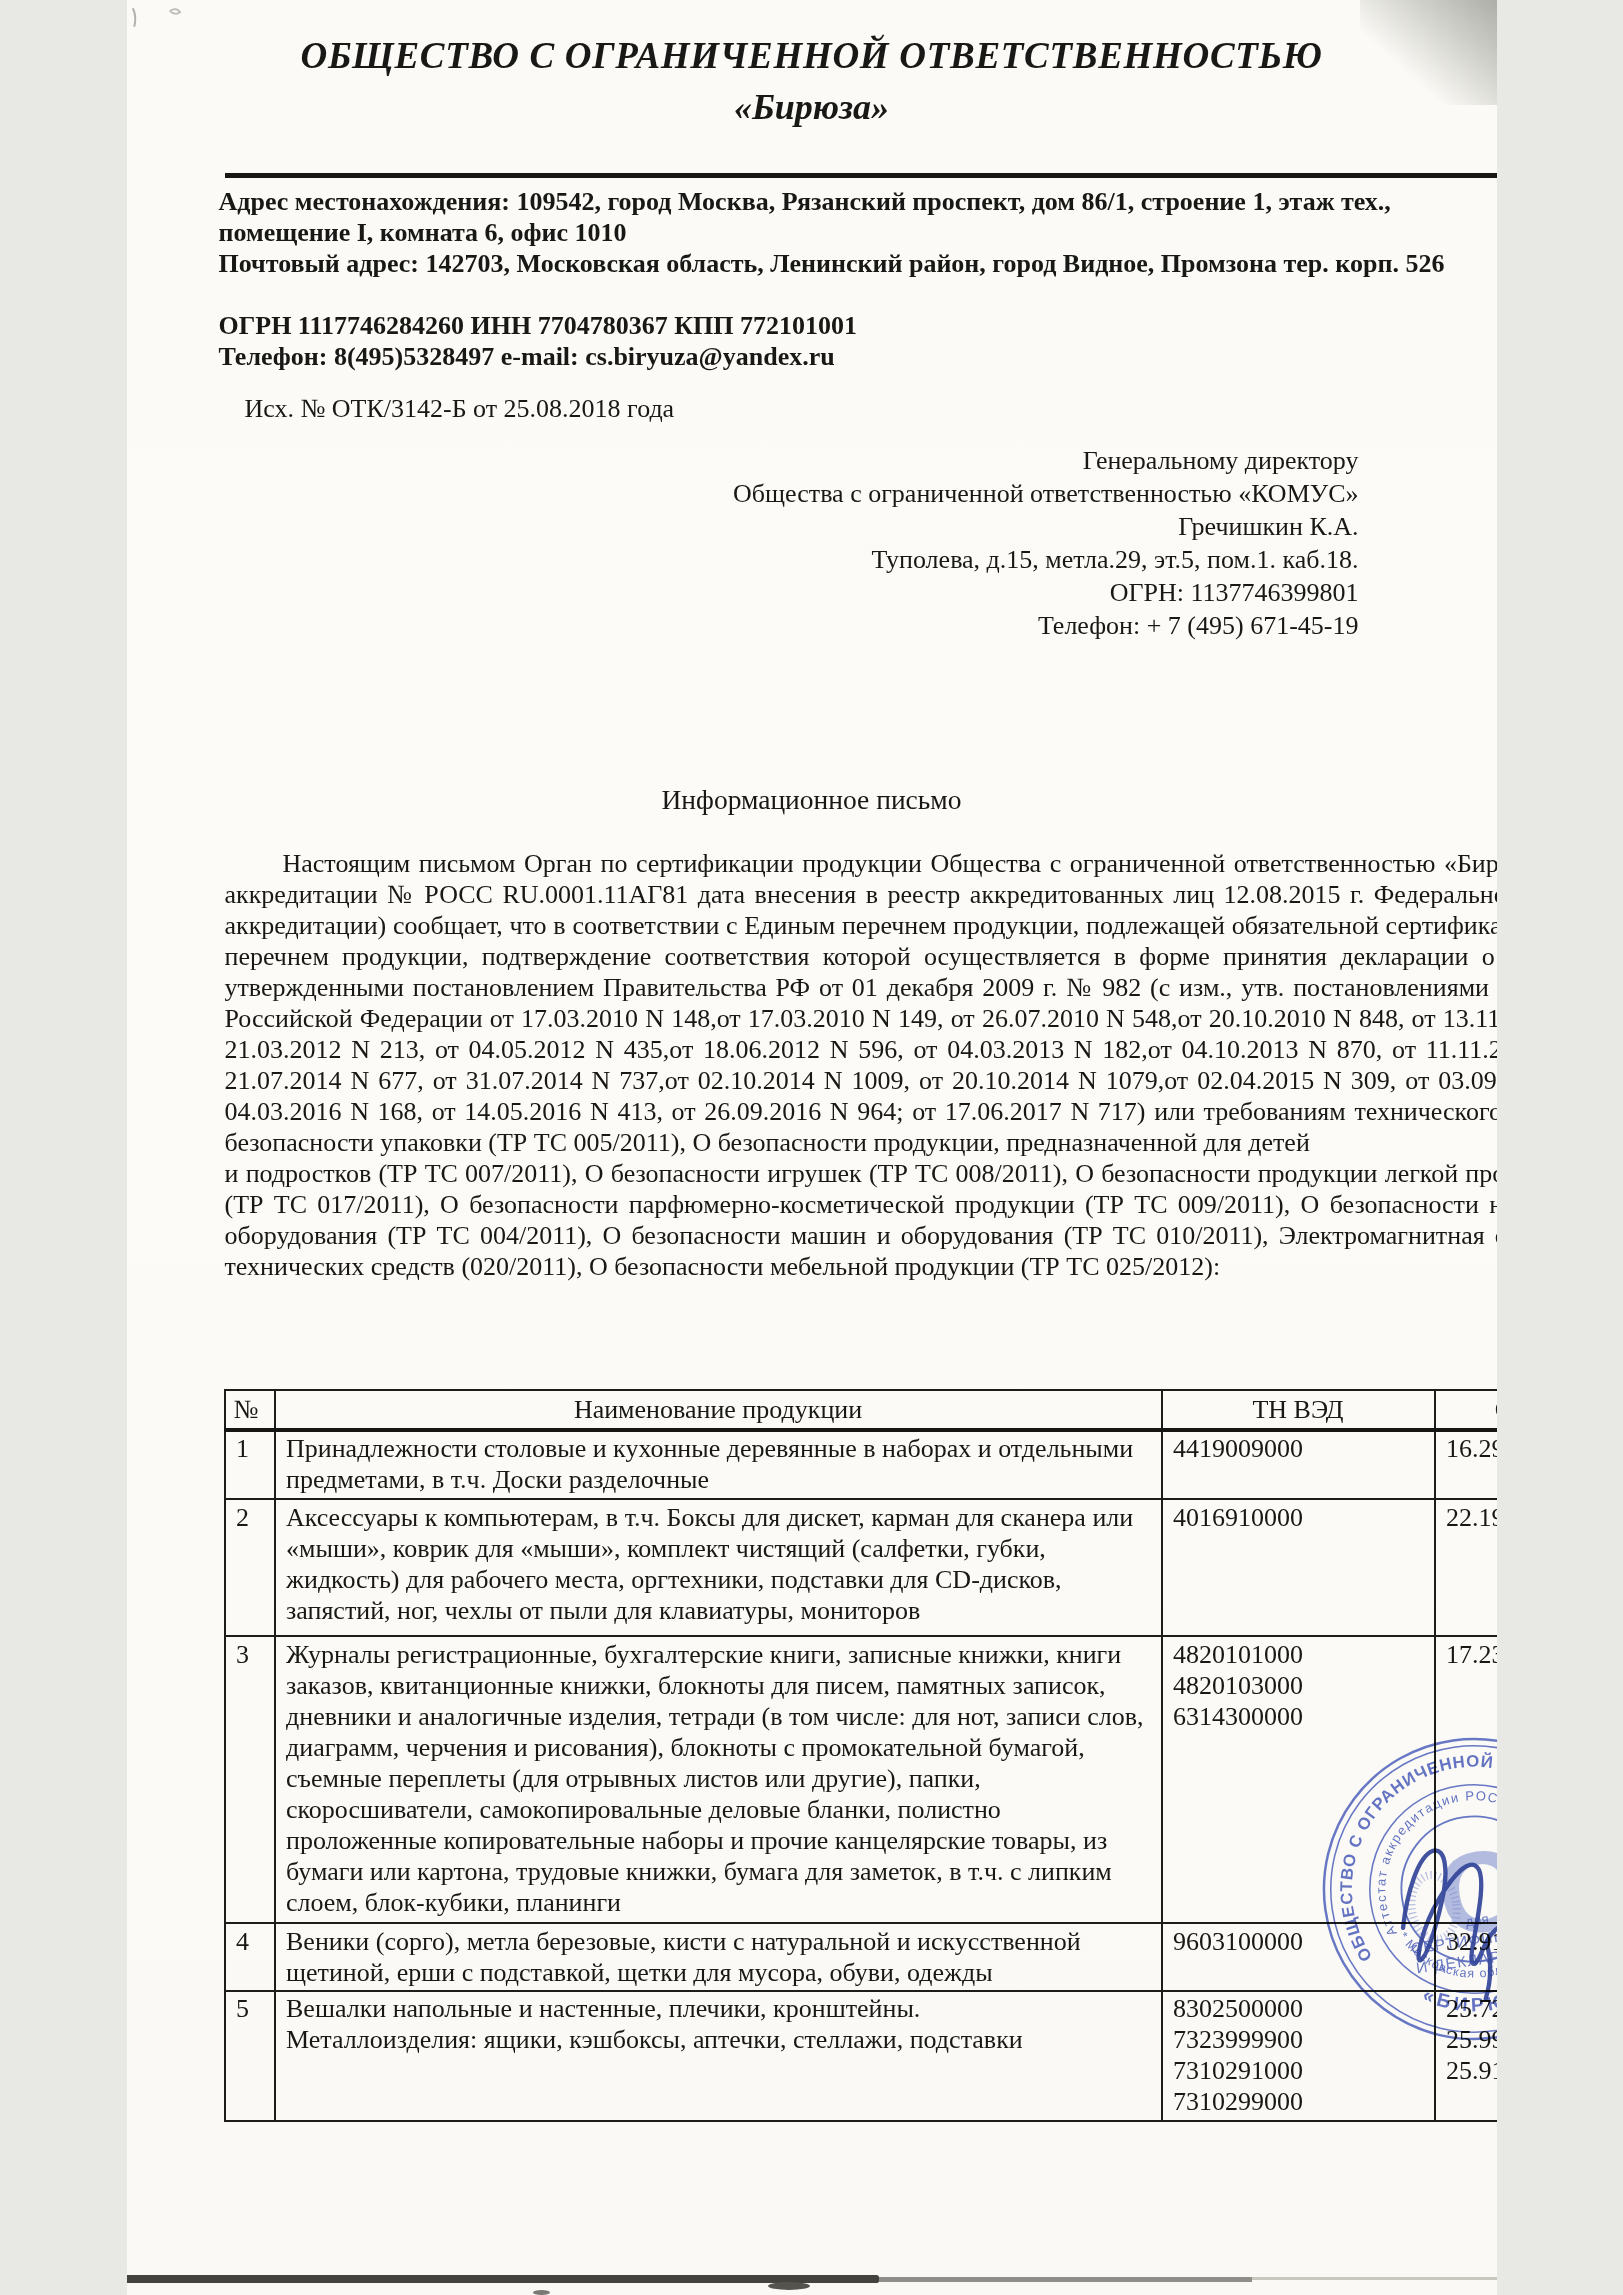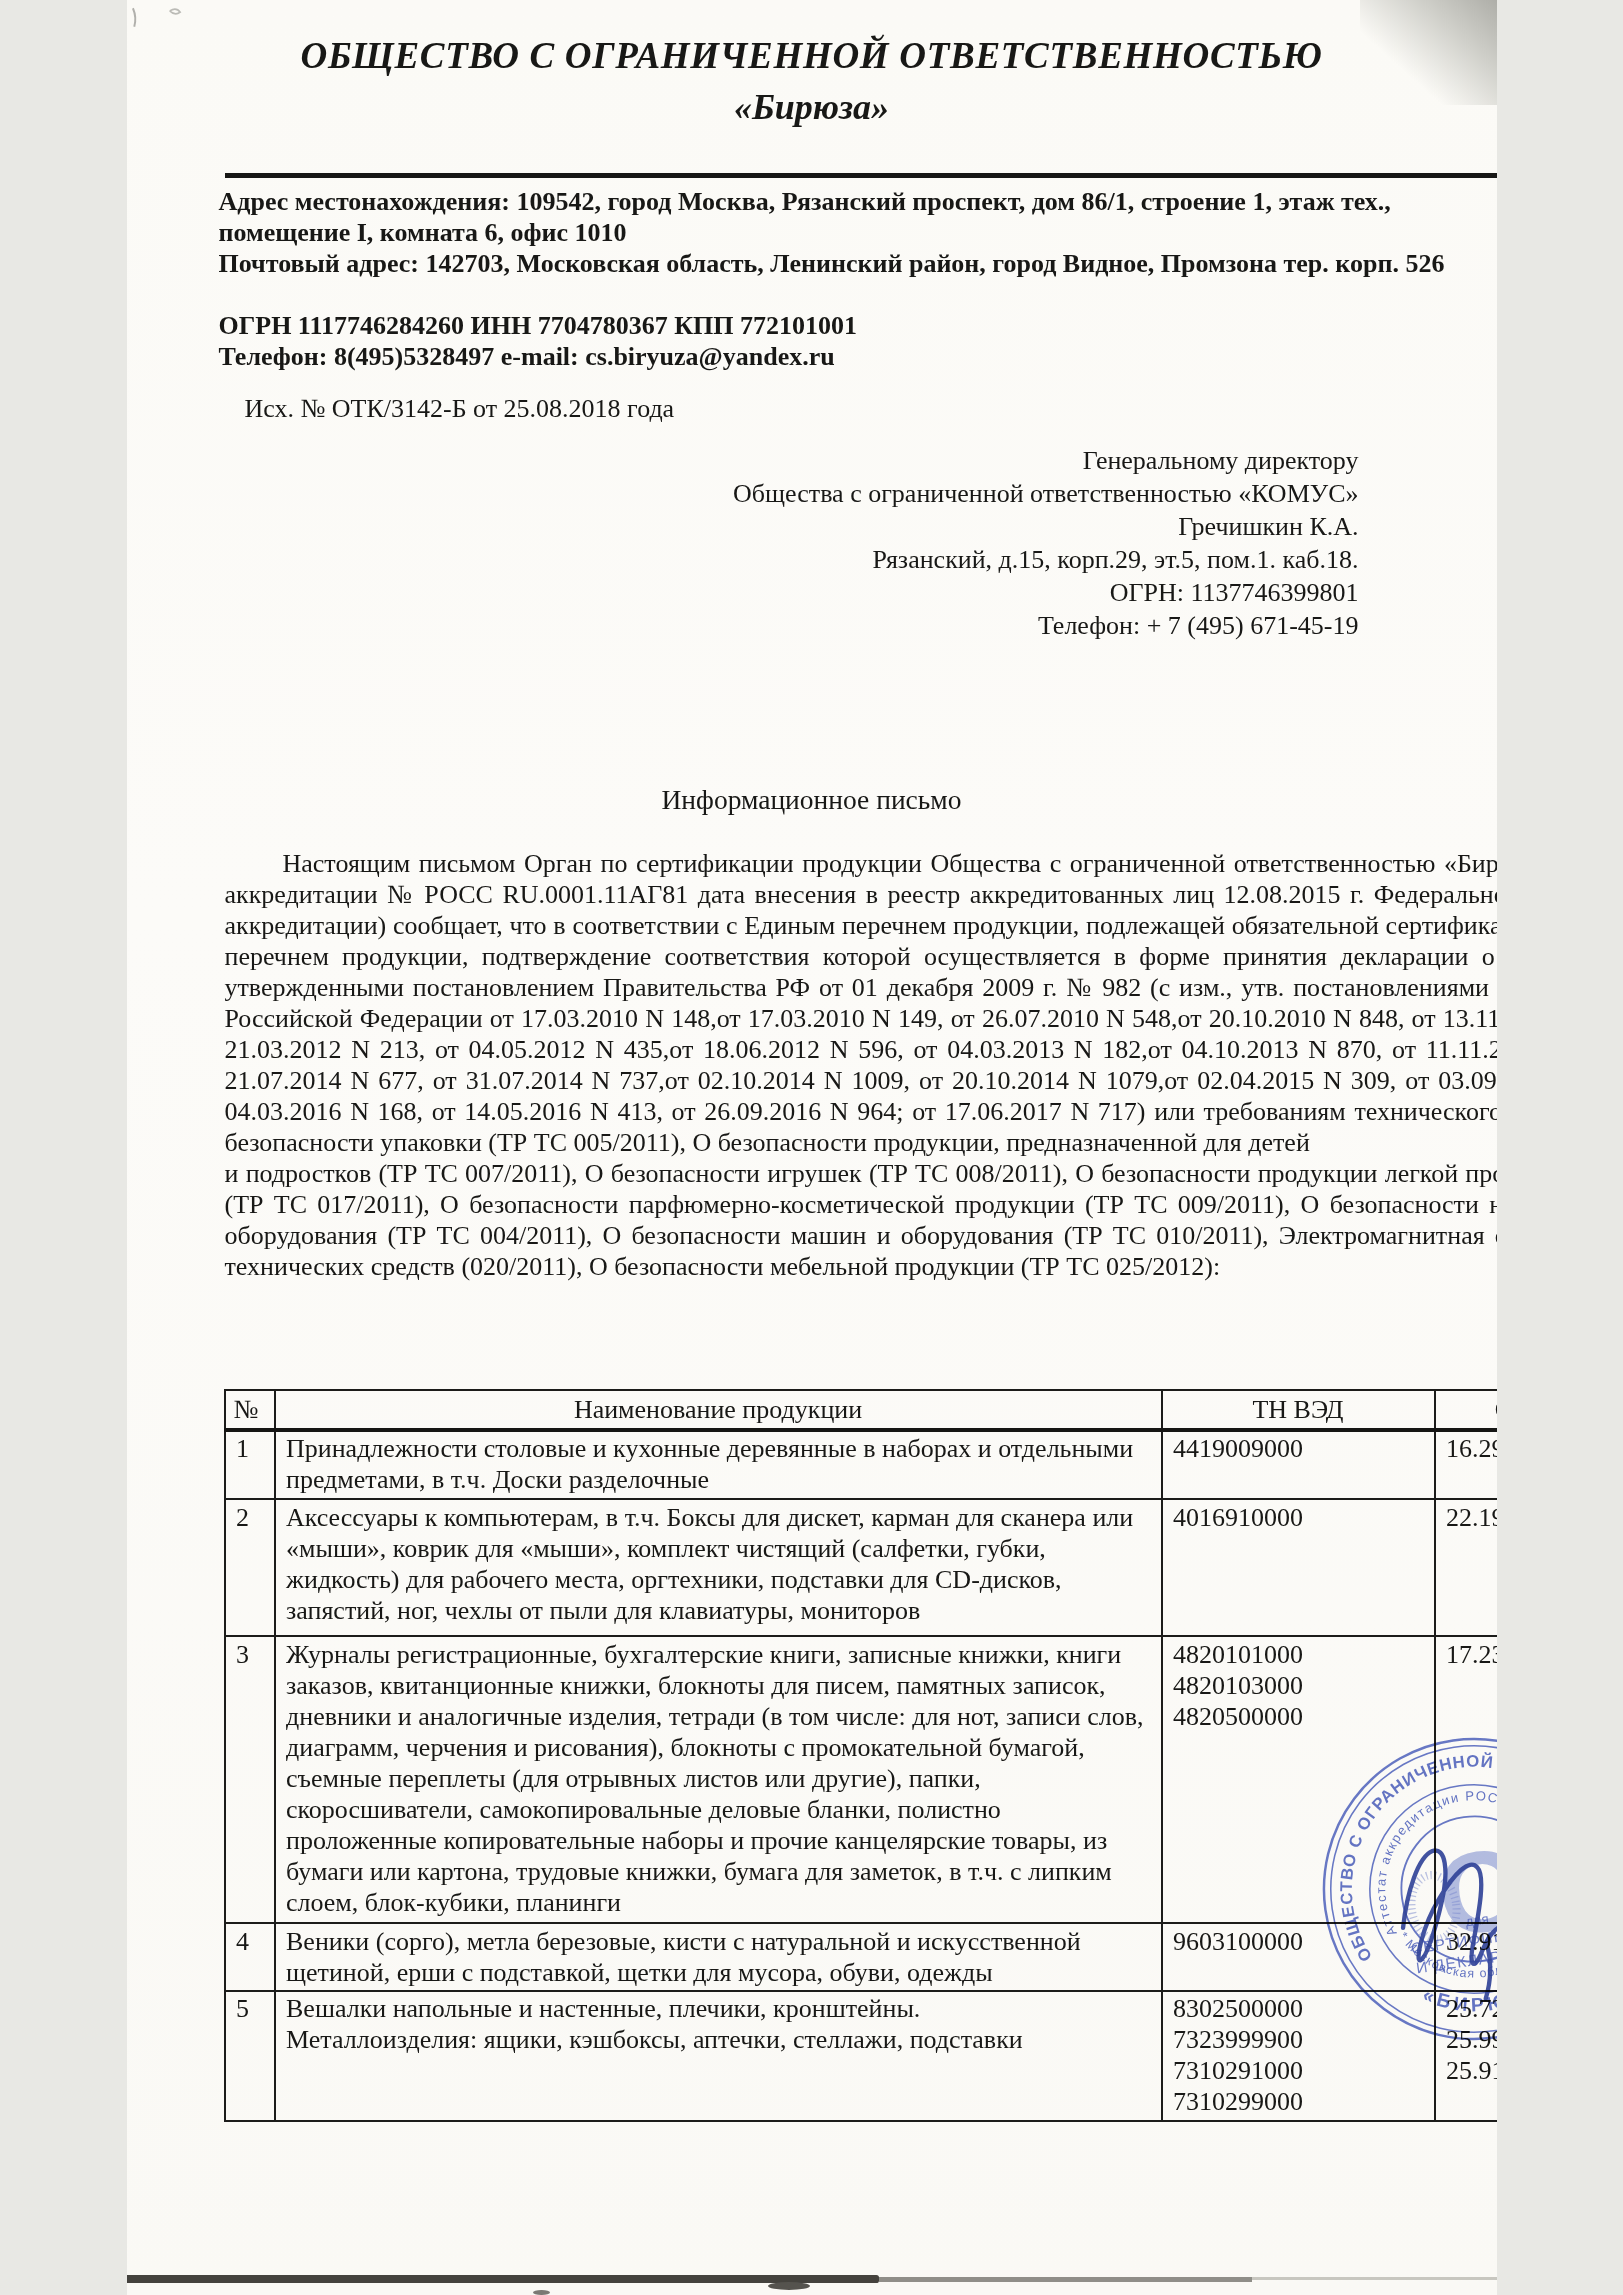--- a/index.html
+++ b/index.html
@@ -85,21 +85,21 @@
     <div>ОГРН 1117746284260 ИНН 7704780367 КПП 772101001</div>
     <div>Телефон: 8(495)5328497 e-mail: cs.biryuza@yandex.ru</div>
   </div>
 
   <div class="ref">Исх. № ОТК/3142-Б от 25.08.2018 года</div>
 
   <div class="recipient">
     <div>Генеральному директору</div>
     <div>Общества с ограниченной ответственностью «КОМУС»</div>
     <div>Гречишкин К.А.</div>
-    <div>Рязанский, д.15, корп.29, эт.5, пом.1. каб.18.</div>
+    <div>Туполева, д.15, метла.29, эт.5, пом.1. каб.18.</div>
     <div>ОГРН: 1137746399801</div>
     <div>Телефон: + 7 (495) 671-45-19</div>
   </div>
 
   <div class="subject">Информационное письмо</div>
 
   <div class="body-text">
     <p class="p1">Настоящим письмом Орган по сертификации продукции Общества с ограниченной ответственностью «Бирюза» (аттестат аккредитации № РОСС RU.0001.11АГ81 дата внесения в реестр аккредитованных лиц  12.08.2015 г. Федеральной службой по аккредитации) сообщает, что в соответствии с Единым перечнем продукции, подлежащей обязательной сертификации и Единым перечнем продукции, подтверждение соответствия которой осуществляется в форме принятия декларации о соответствии, утвержденными постановлением Правительства РФ от 01 декабря 2009 г. № 982 (с изм., утв. постановлениями Правительства Российской Федерации от 17.03.2010 N 148,от 17.03.2010 N 149, от 26.07.2010 N 548,от 20.10.2010 N 848, от 13.11.2010 N 906,от 21.03.2012 N 213, от 04.05.2012 N 435,от 18.06.2012 N 596, от 04.03.2013 N 182,от 04.10.2013 N 870, от 11.11.2013 N 1009,от 21.07.2014 N 677, от 31.07.2014 N 737,от 02.10.2014 N 1009, от 20.10.2014 N 1079,от 02.04.2015 N 309, от 03.09.2015 N 930,от 04.03.2016 N 168, от 14.05.2016 N 413, от 26.09.2016 N 964; от 17.06.2017 N 717) или требованиям технического регламента О безопасности упаковки (ТР ТС 005/2011), О безопасности продукции, предназначенной для детей</p>
     <p class="p2">и подростков (ТР ТС 007/2011), О безопасности игрушек (ТР ТС 008/2011), О безопасности продукции легкой промышленности (ТР ТС 017/2011), О безопасности парфюмерно-косметической продукции (ТР ТС 009/2011), О безопасности низковольтного оборудования (ТР ТС 004/2011), О безопасности машин и оборудования (ТР ТС 010/2011), Электромагнитная совместимость технических средств (020/2011), О безопасности мебельной продукции (ТР ТС 025/2012):</p>
   </div>
@@ -145,21 +145,21 @@
           </td>
         </tr>
         <tr>
           <td class="c-num">3</td>
           <td class="c-name">
             <div>Журналы регистрационные, бухгалтерские книги, записные книжки, книги заказов, квитанционные книжки, блокноты для писем, памятных записок, дневники и аналогичные изделия, тетради (в том числе: для нот, записи слов, диаграмм, черчения и рисования), блокноты с промокательной бумагой, съемные переплеты (для отрывных листов или другие), папки, скоросшиватели, самокопировальные деловые бланки, полистно проложенные копировательные наборы и прочие канцелярские товары, из бумаги или картона, трудовые книжки, бумага для заметок, в т.ч. с липким слоем, блок-кубики, планинги</div>
           </td>
           <td class="c-code">
             <div>4820101000</div>
             <div>4820103000</div>
-            <div>4820500000</div>
+            <div>6314300000</div>
           </td>
           <td class="c-okpd">
             <div>17.23.13</div>
           </td>
         </tr>
         <tr>
           <td class="c-num">4</td>
           <td class="c-name">
             <div>Веники (сорго), метла березовые, кисти с натуральной и искусственной щетиной, ерши с подставкой, щетки для мусора, обуви, одежды</div>
           </td>

